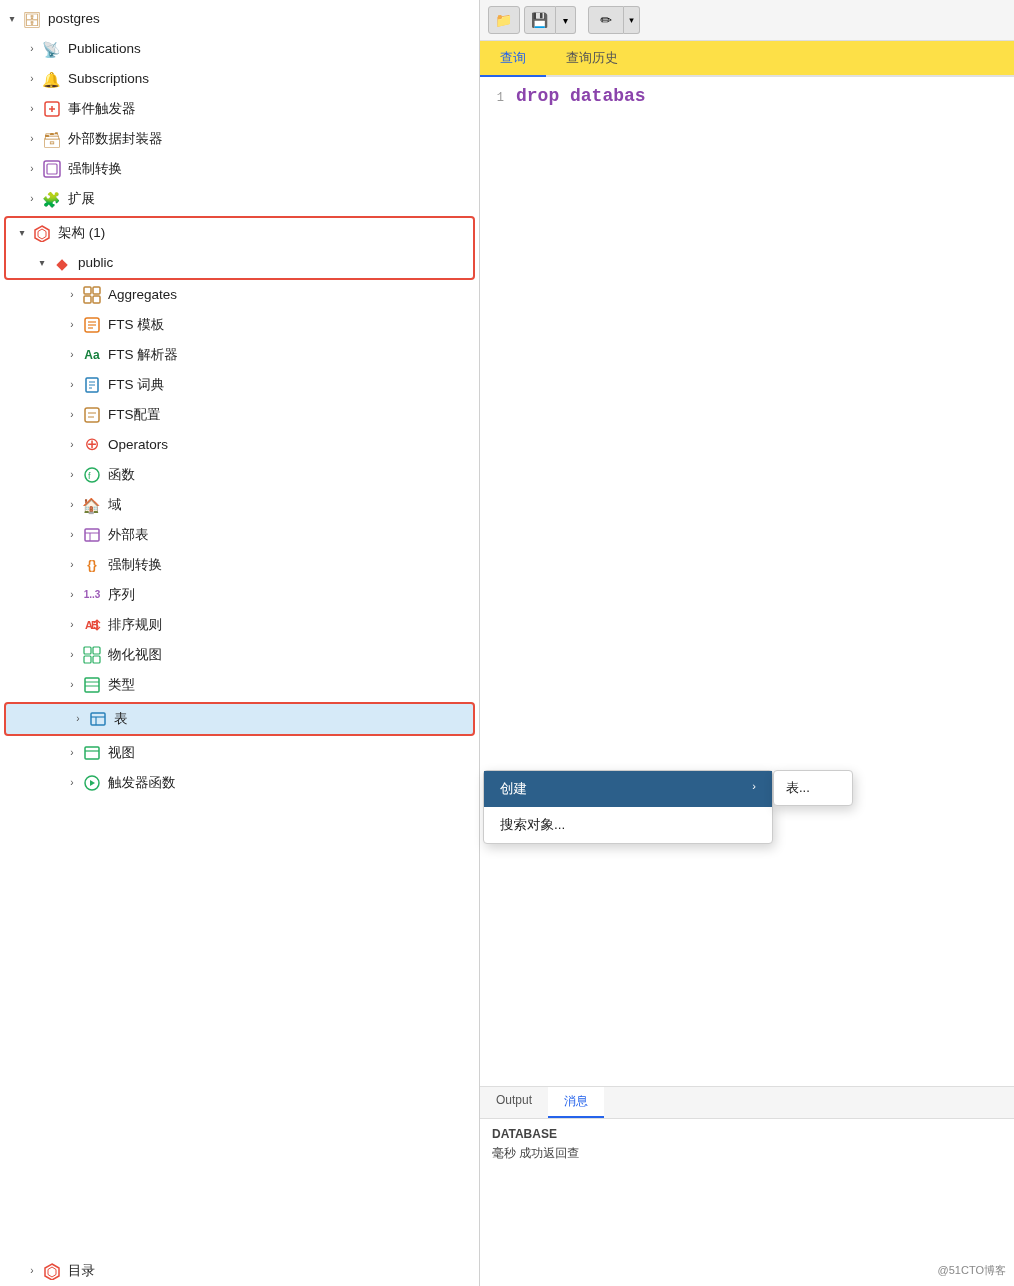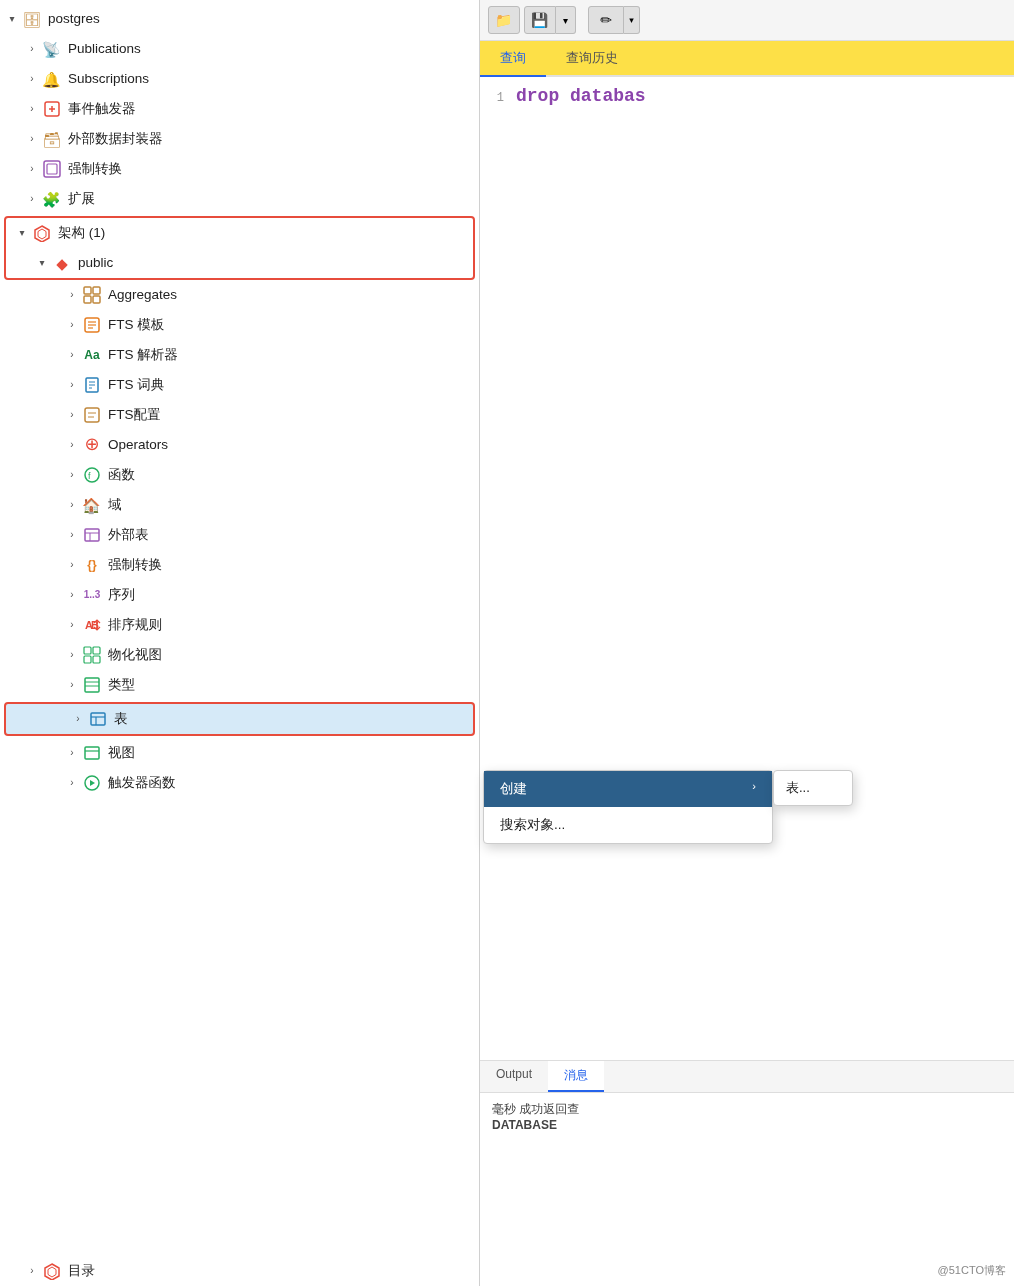--- a/index.html
+++ b/index.html
@@ -199,21 +199,21 @@
       flex-shrink: 0;
     }
     .code-text {
       color: #8b44ac;
       font-weight: 600;
       font-size: 18px;
     }
 
     
     .output-area {
-      height: 226px;
+      height: 200px;
       border-top: 1px solid #ddd;
       background: #fff;
     }
     .output-tabs {
       display: flex;
       border-bottom: 1px solid #ddd;
       background: #f5f5f5;
     }
     .output-tab {
       padding: 6px 16px;
@@ -600,22 +600,22 @@
   <div class="output-area">
     <div class="output-tabs">
       <div class="output-tab">
         <span>Output</span>
       </div>
       <div class="output-tab active">
         <span>消息</span>
       </div>
     </div>
     <div class="output-content">
+      <div style="font-weight:600; margin-bottom:4px;">DATABASE</div>
       <div>毫秒  成功返回查</div>
-      <div style="font-weight:600; margin-bottom:4px;">DATABASE</div>
     </div>
   </div>
 </div>
 
 <div class="context-menu">
   <div class="context-menu-item active">
     <span>创建</span>
     <span class="context-menu-chevron">›</span>
   </div>
   <div class="context-menu-item">

